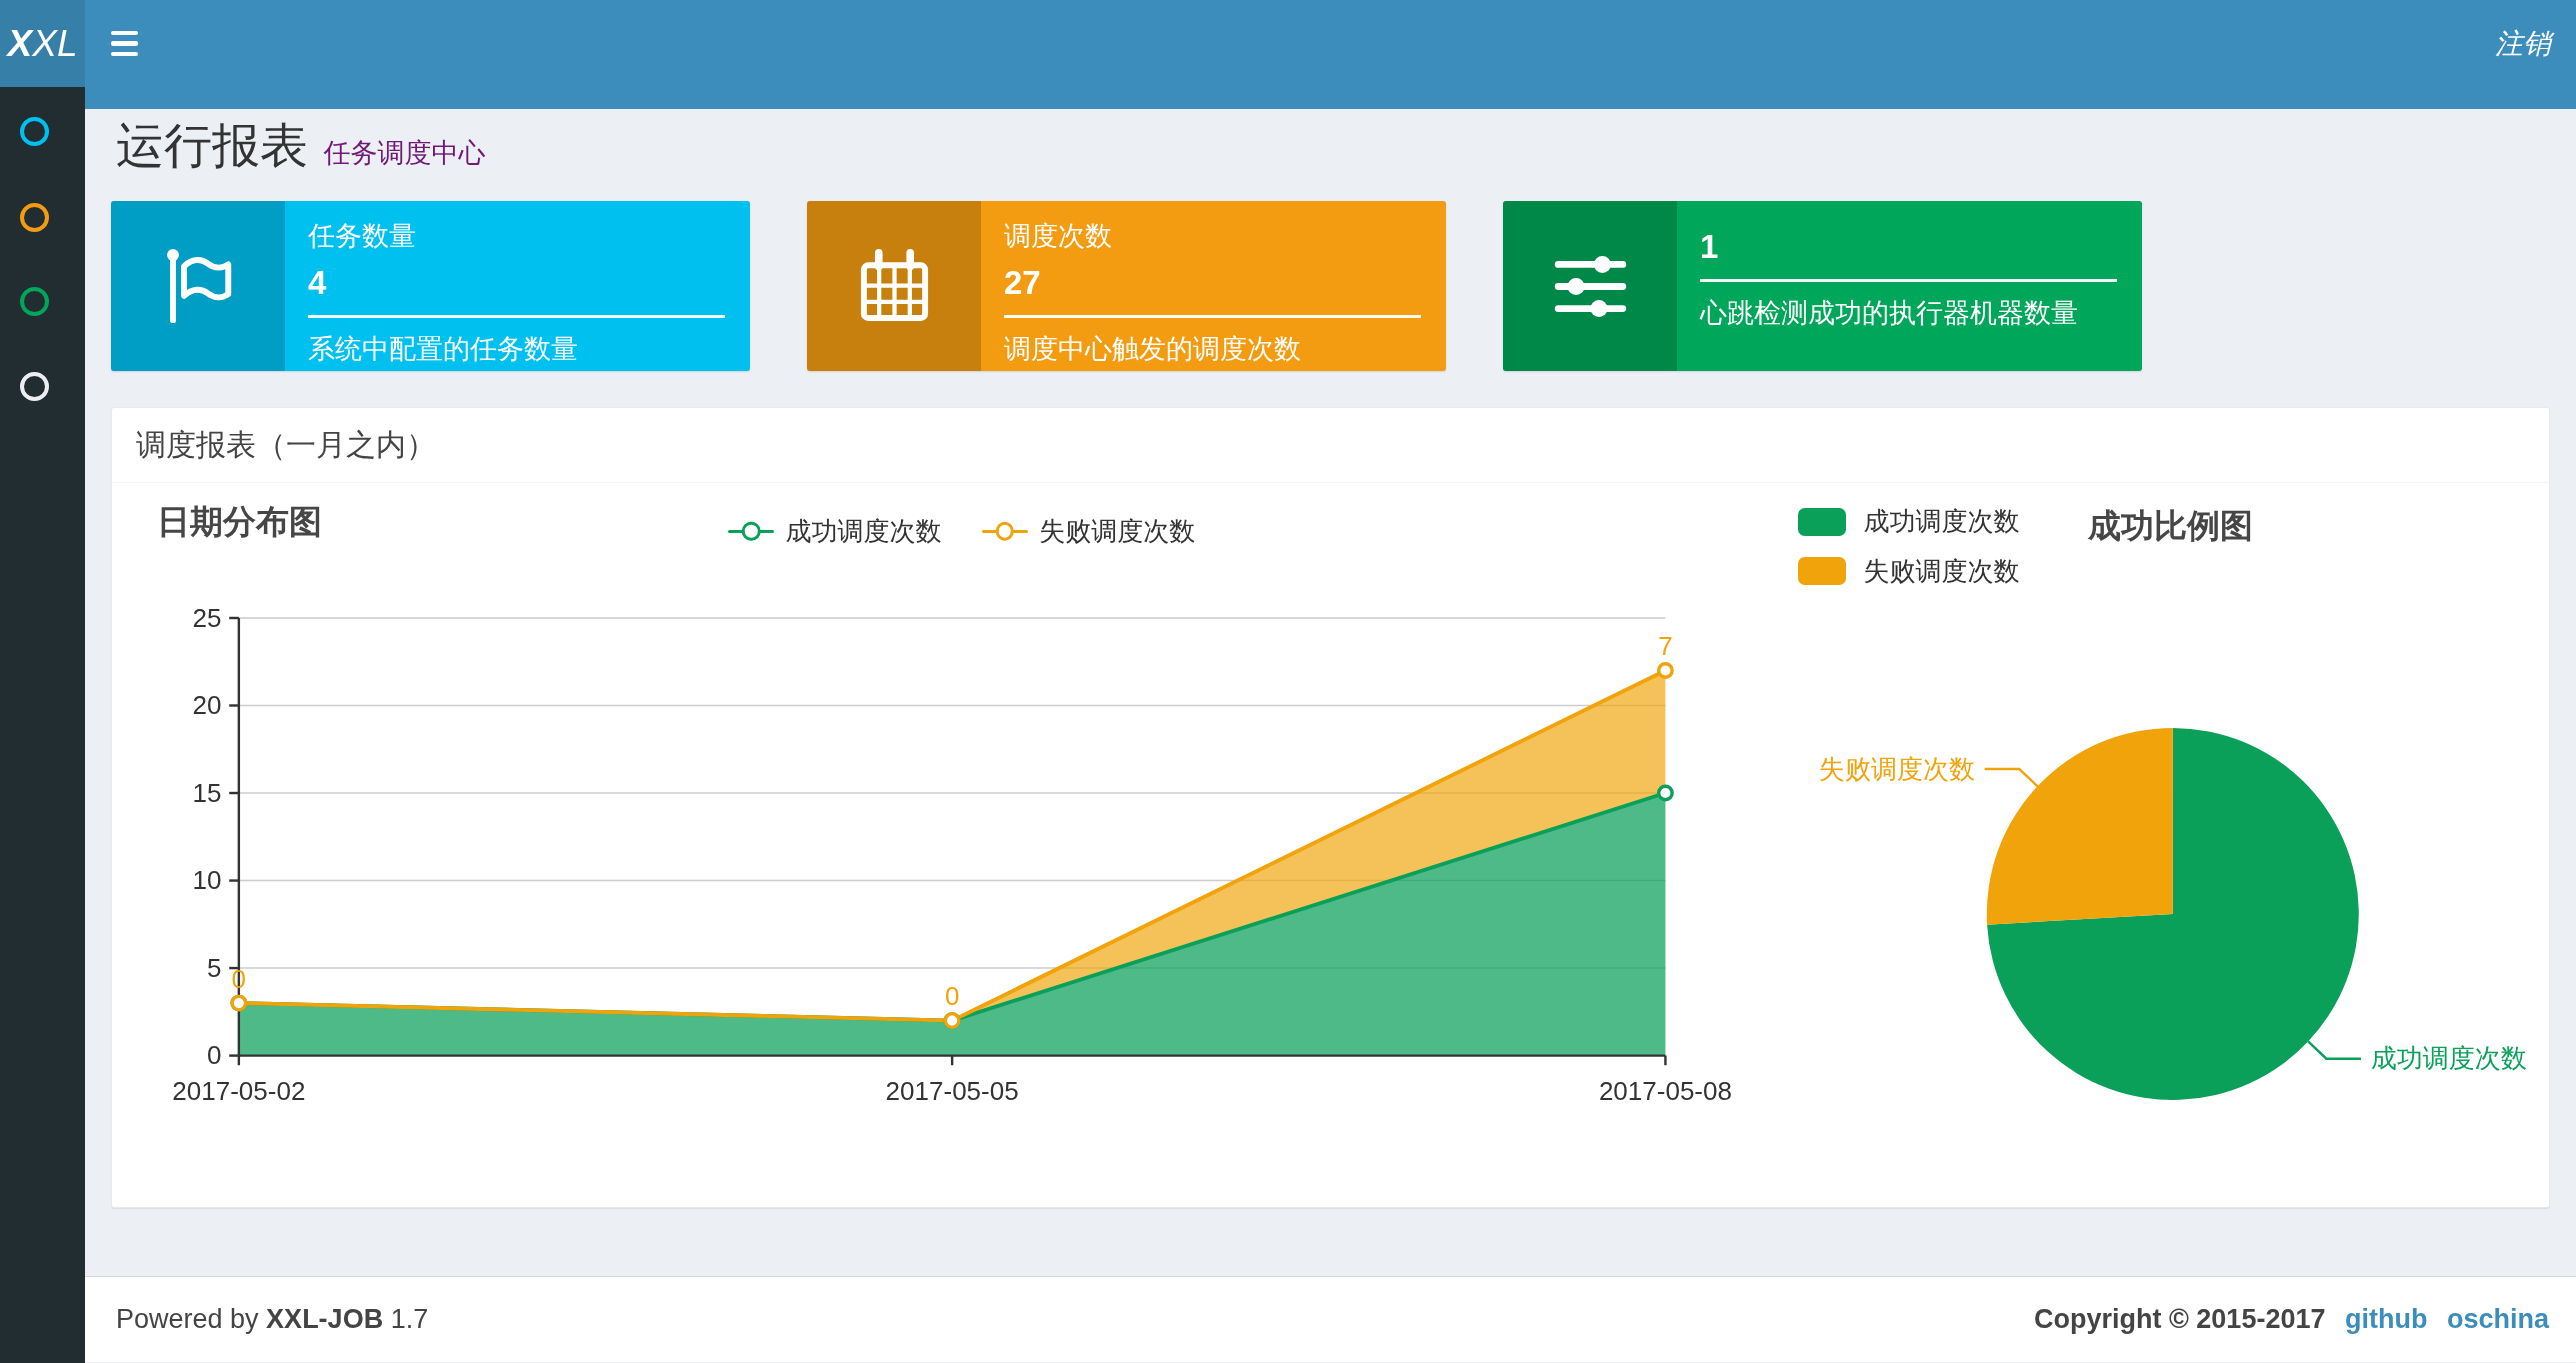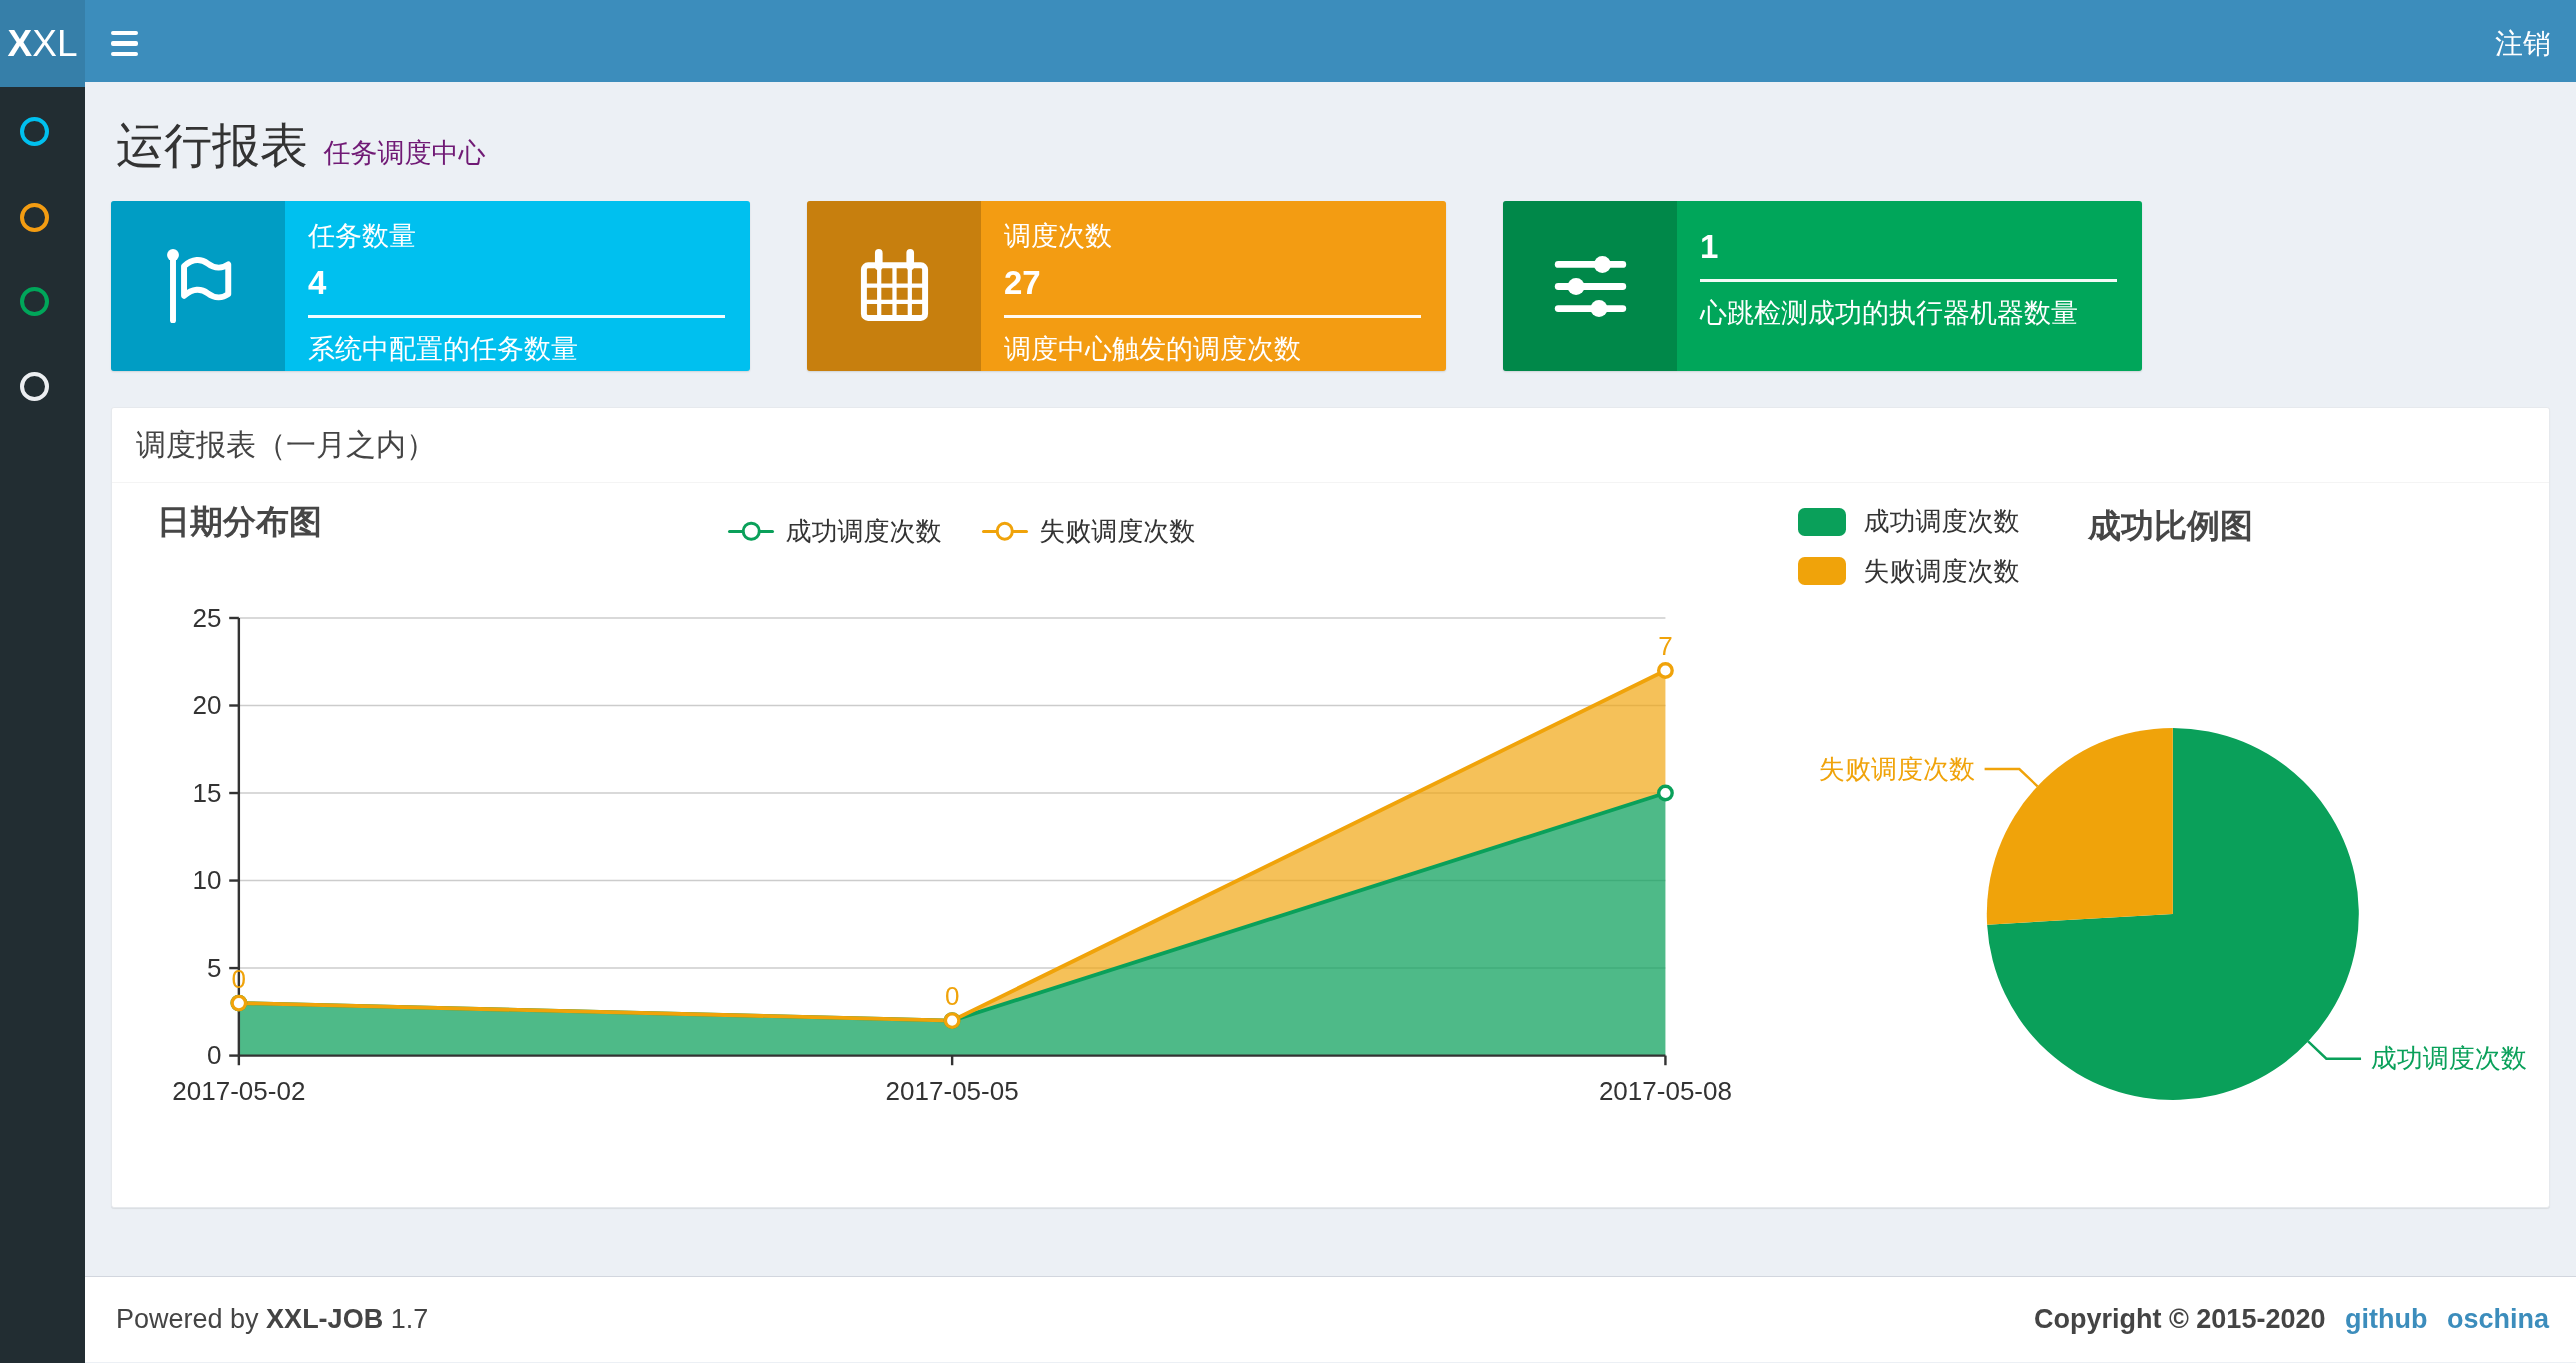--- a/index.html
+++ b/index.html
@@ -1,20 +1,20 @@
 <!DOCTYPE html>
 <html><head>
 <meta charset="utf-8">
 <style>
   html,body{margin:0;padding:0;}
   body{background:#ecf0f5;font-family:"Liberation Sans",sans-serif;}
   .app{position:relative;width:2576px;height:1363px;background:#ecf0f5;overflow:hidden;}
 
   
-  .navbar{position:absolute;left:0;top:0;right:0;height:82px;background:#3c8dbc;}
+  .navbar{position:absolute;left:0;top:0;right:0;height:109px;background:#3c8dbc;font-style:italic;}
   .logo{position:absolute;left:0;top:0;width:85px;height:87px;background:#367fa9;color:#fff;
         font-size:37px;text-align:center;line-height:87px;cursor:pointer;}
   .logo b{font-weight:700;}
   .logo span{font-weight:300;}
   .hamburger{position:absolute;left:85px;top:0;width:79px;height:87px;background:transparent;border:none;
         display:flex;flex-direction:column;justify-content:center;align-items:center;gap:5.8px;cursor:pointer;}
   .hamburger .bar{width:27px;height:4.8px;background:#fff;border-radius:1.9px;}
   .logout{position:absolute;right:25px;top:0;height:87px;line-height:87px;color:#fff;font-size:28px;
         text-decoration:none;cursor:pointer;margin-left:44px;}
 
@@ -253,20 +253,20 @@
     </div>
   </section>
 
   <footer class="footer">
     <div>
       <span>Powered by</span>
       <b>XXL-JOB</b>
       <span>1.7</span>
     </div>
     <div>
-      <b>Copyright © 2015-2020</b>
+      <b>Copyright © 2015-2017</b>
       <a>github</a>
       <a>oschina</a>
     </div>
   </footer>
 
 </div>
 
 
 </body></html>

